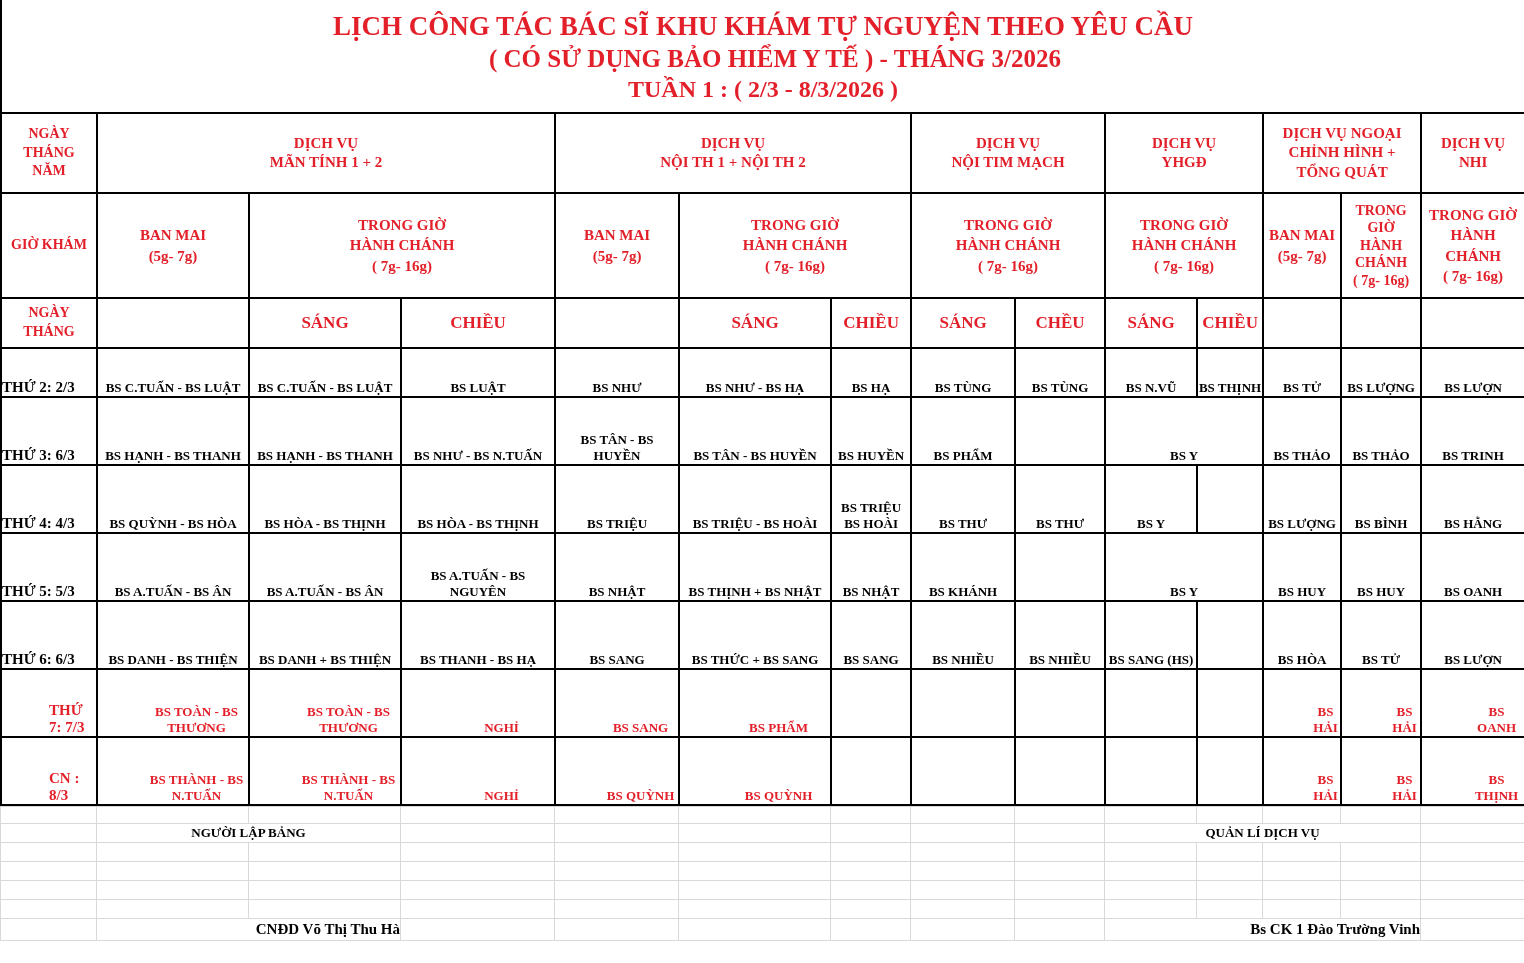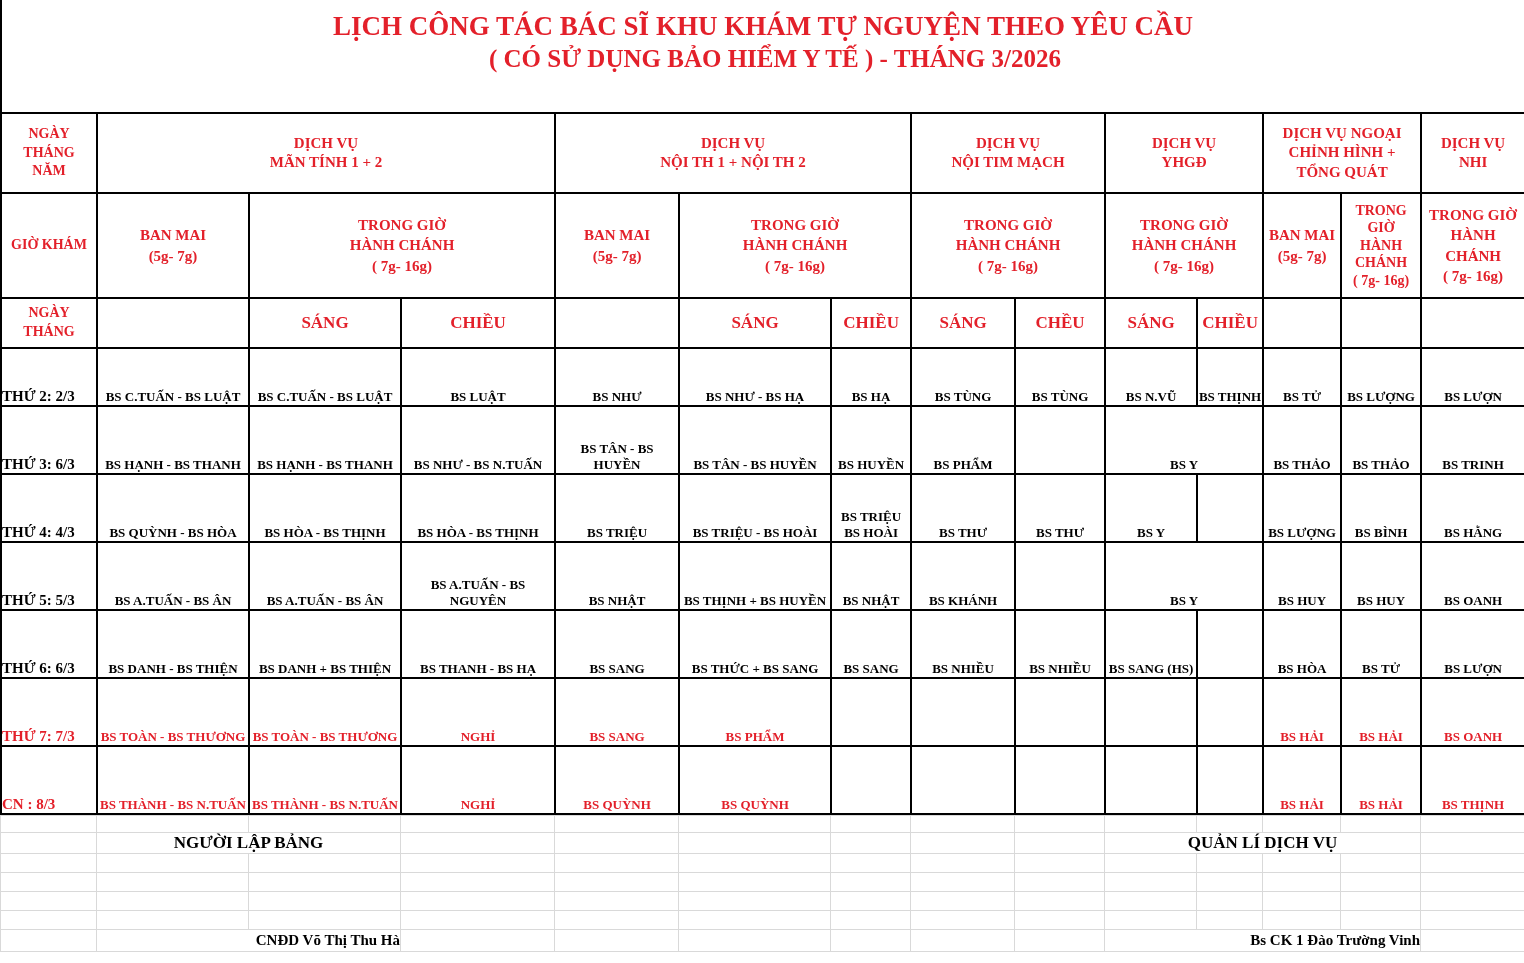--- a/index.html
+++ b/index.html
@@ -11,40 +11,41 @@
   table.sched{border-collapse:collapse;table-layout:fixed;width:1524px;}
   table.sched td,table.sched th{border:2px solid #000;padding:0;white-space:pre-line;overflow:hidden;font-weight:bold;}
   tr.svc-row{height:80px;}
   tr.shift-row{height:105px;}
   tr.sub-row{height:50px;}
   .svc{color:#e3202a;font-size:15px;text-align:center;vertical-align:middle;line-height:1.3;}
   .shift{color:#e3202a;font-size:15px;text-align:center;vertical-align:middle;line-height:1.35;margin-top:24px;}
   .shift-sm{font-size:14px;line-height:1.25;}
   .sub{color:#e3202a;font-size:17px;text-align:center;vertical-align:middle;}
   .corner{color:#e3202a;font-size:14px;text-align:center;vertical-align:middle;line-height:1.35;}
-  tr.d-row{height:58px;}
+  tr.d-row{height:49px;}
   tr.d-row2{height:68px;}
   tr.d-rowlast{height:68px;}
   td.daycell{font-size:15px;text-align:left;vertical-align:bottom;padding:0 2px 7px 4px;}
   td.cell{font-size:13px;text-align:center;vertical-align:bottom;padding:0 1px 7px 1px;line-height:1.25;}
-  tr.wkend td{color:#e3202a;}
+  tr.wkend td{color:#e3202a;padding-left:47px;}
   table.foot{border-collapse:collapse;table-layout:fixed;width:1524px;}
   table.foot td{border:1px solid #d9d9d9;padding:0;overflow:hidden;font-weight:bold;}
   tr.f-sm{height:17px;}
   tr.f-md{height:19px;}
   tr.f-lg{height:22px;}
-  td.f-title{font-size:17px;text-align:center;vertical-align:middle;}
+  td.f-title{font-size:13px;text-align:center;vertical-align:middle;}
   td.f-name{font-size:15px;text-align:right;vertical-align:middle;}
 </style>
 </head>
 <body>
 
 <div class="title-block">
   <div class="title-line1">LỊCH CÔNG TÁC BÁC SĨ KHU KHÁM TỰ NGUYỆN THEO YÊU CẦU</div>
   <div class="title-line2">( CÓ SỬ DỤNG BẢO HIỂM Y TẾ ) - THÁNG 3/2026</div>
+  <div class="title-line3">TUẦN 1 : ( 2/3 - 8/3/2026 )</div>
 </div>
 
 <table class="sched">
   <colgroup>
     <col style="width:96px">
       <col style="width:152px">
       <col style="width:152px">
       <col style="width:154px">
     <col style="width:124px">
       <col style="width:152px">
@@ -171,21 +172,21 @@
     <td class="cell">BS LƯỢNG</td>
     <td class="cell">BS BÌNH</td>
     <td class="cell">BS HẰNG</td>
   </tr>
   <tr class="d-row2">
     <td class="daycell">THỨ 5: 5/3</td>
     <td class="cell">BS A.TUẤN - BS ÂN</td>
     <td class="cell">BS A.TUẤN - BS ÂN</td>
     <td class="cell">BS A.TUẤN - BS NGUYÊN</td>
     <td class="cell">BS NHẬT</td>
-    <td class="cell">BS THỊNH + BS HUYỀN</td>
+    <td class="cell">BS THỊNH + BS NHẬT</td>
     <td class="cell">BS NHẬT</td>
     <td class="cell">BS KHÁNH</td>
     <td class="cell"></td>
     <td class="cell" colspan="2">BS Y</td>
     <td class="cell">BS HUY</td>
     <td class="cell">BS HUY</td>
     <td class="cell">BS OANH</td>
   </tr>
   <tr class="d-row2">
     <td class="daycell">THỨ 6: 6/3</td>

